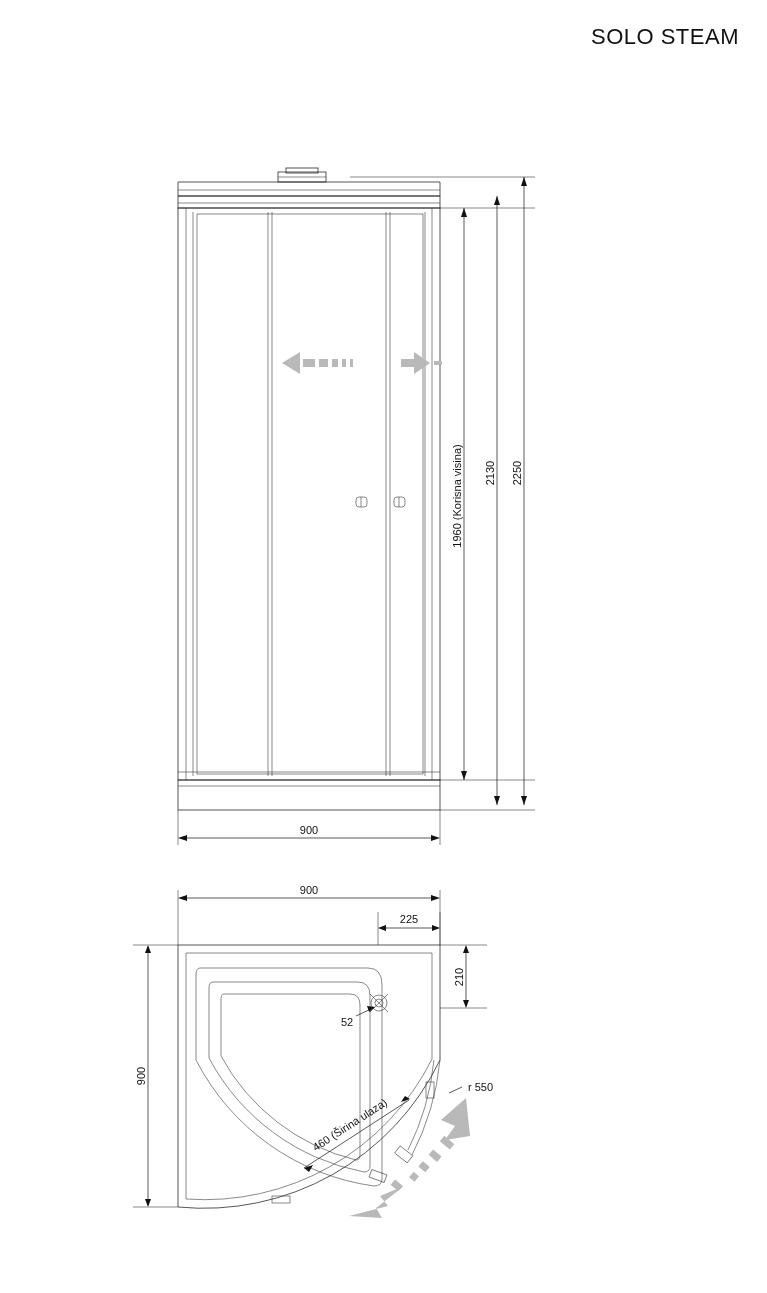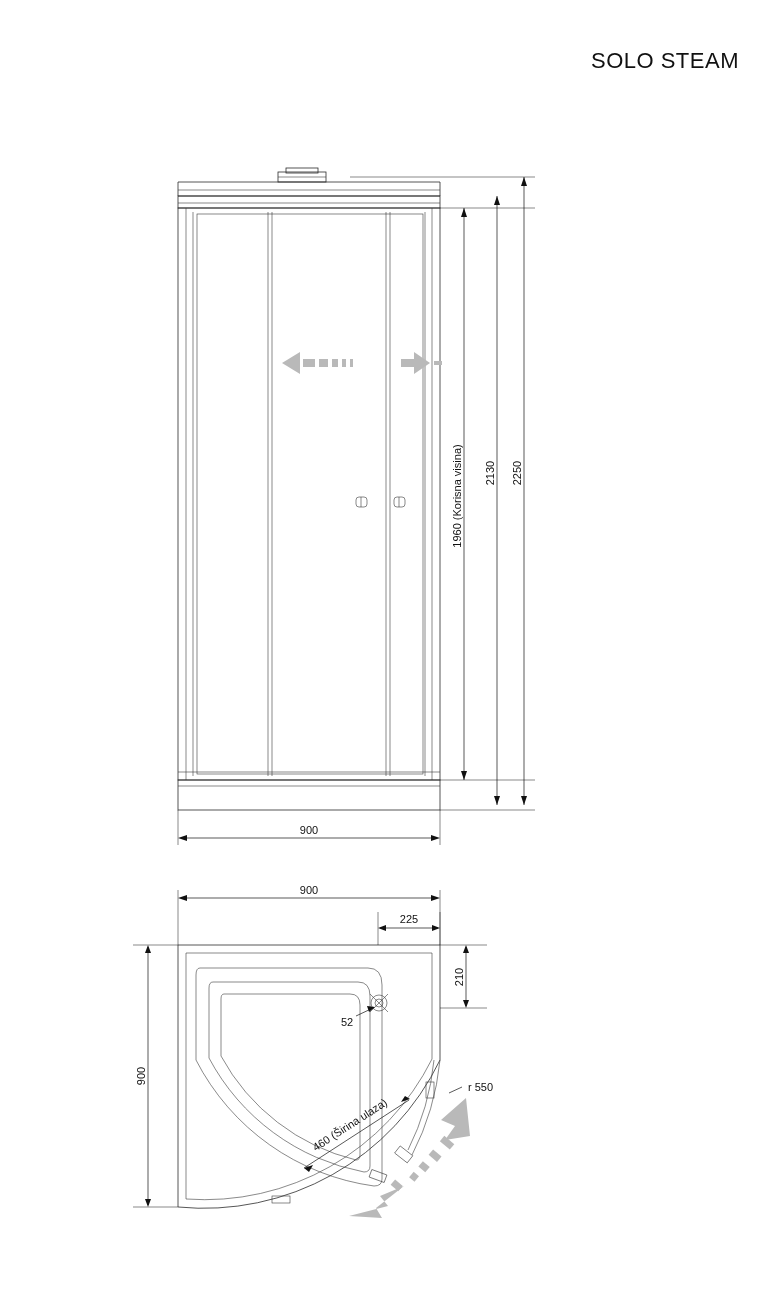--- a/index.html
+++ b/index.html
@@ -10,21 +10,21 @@
   body {
     width: 767px;
     height: 1293px;
     position: relative;
     font-family: "Liberation Sans", sans-serif;
     color: #1a1a1a;
     overflow: hidden;
   }
   #page-title {
     position: absolute;
-    top: 48px;
+    top: 24px;
     right: 28px;
     font-size: 22px;
     letter-spacing: 0.5px;
     color: #111;
     white-space: nowrap;
   }
   .svg-wrap {
     position: absolute;
     left: 0;
     top: 0;

